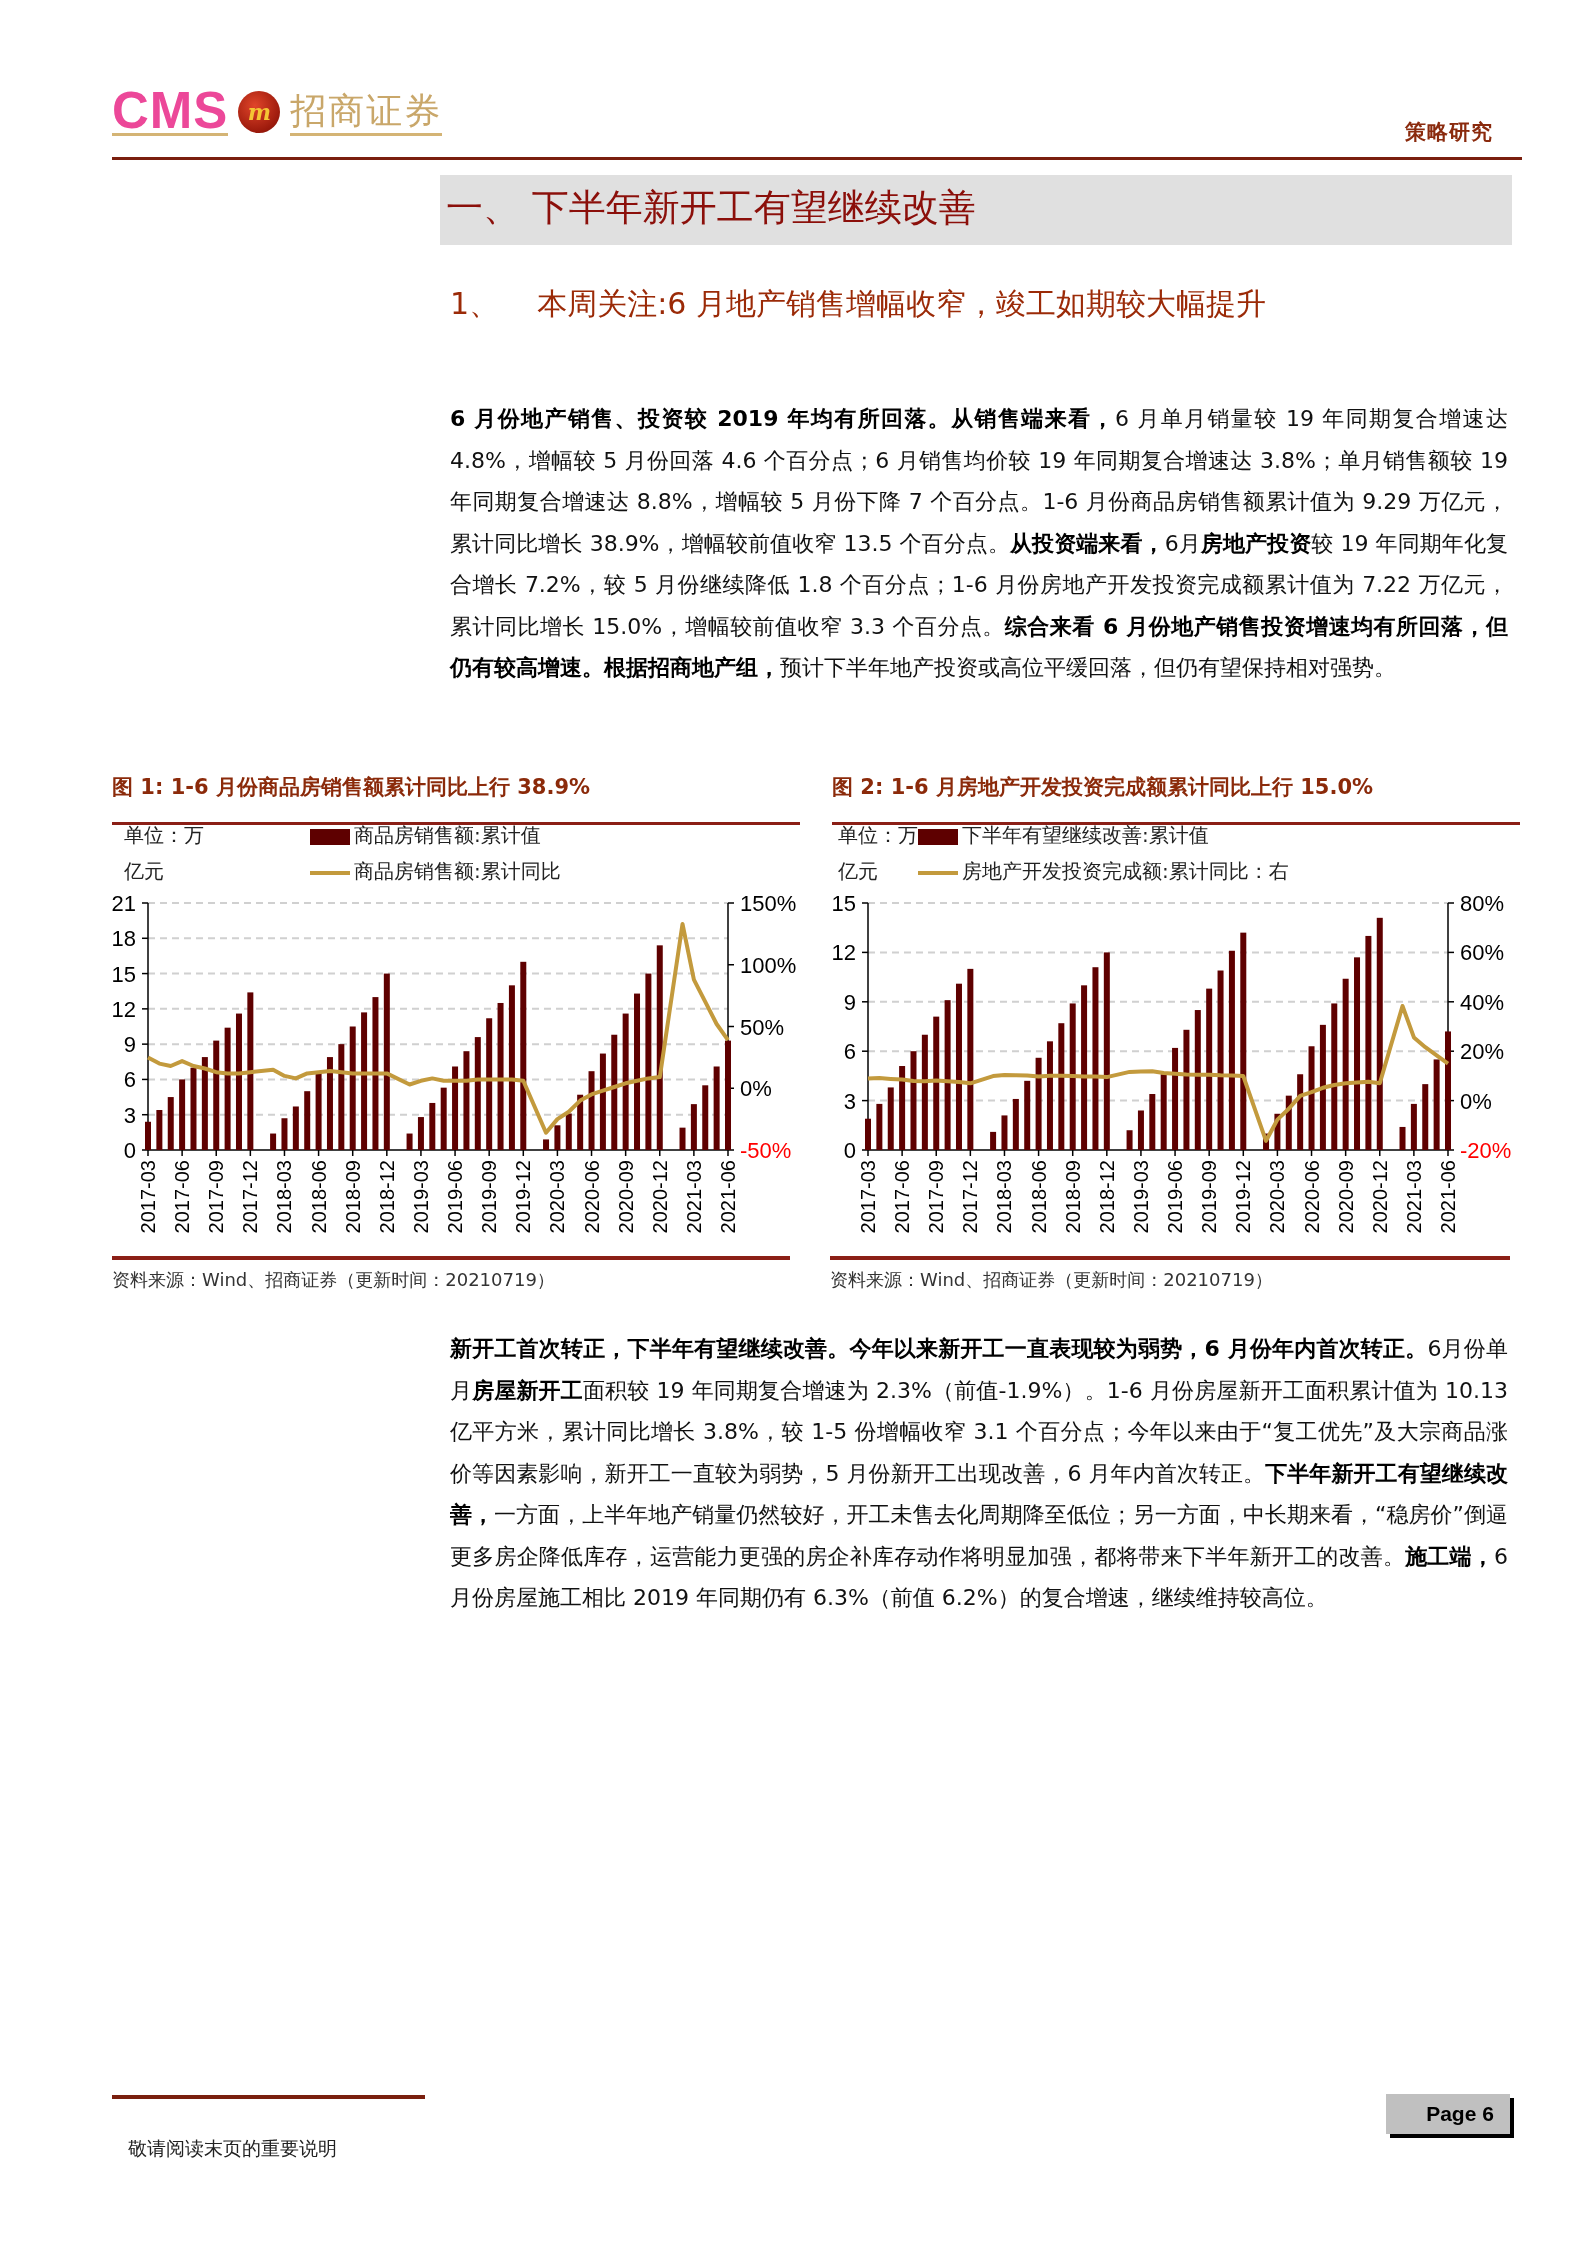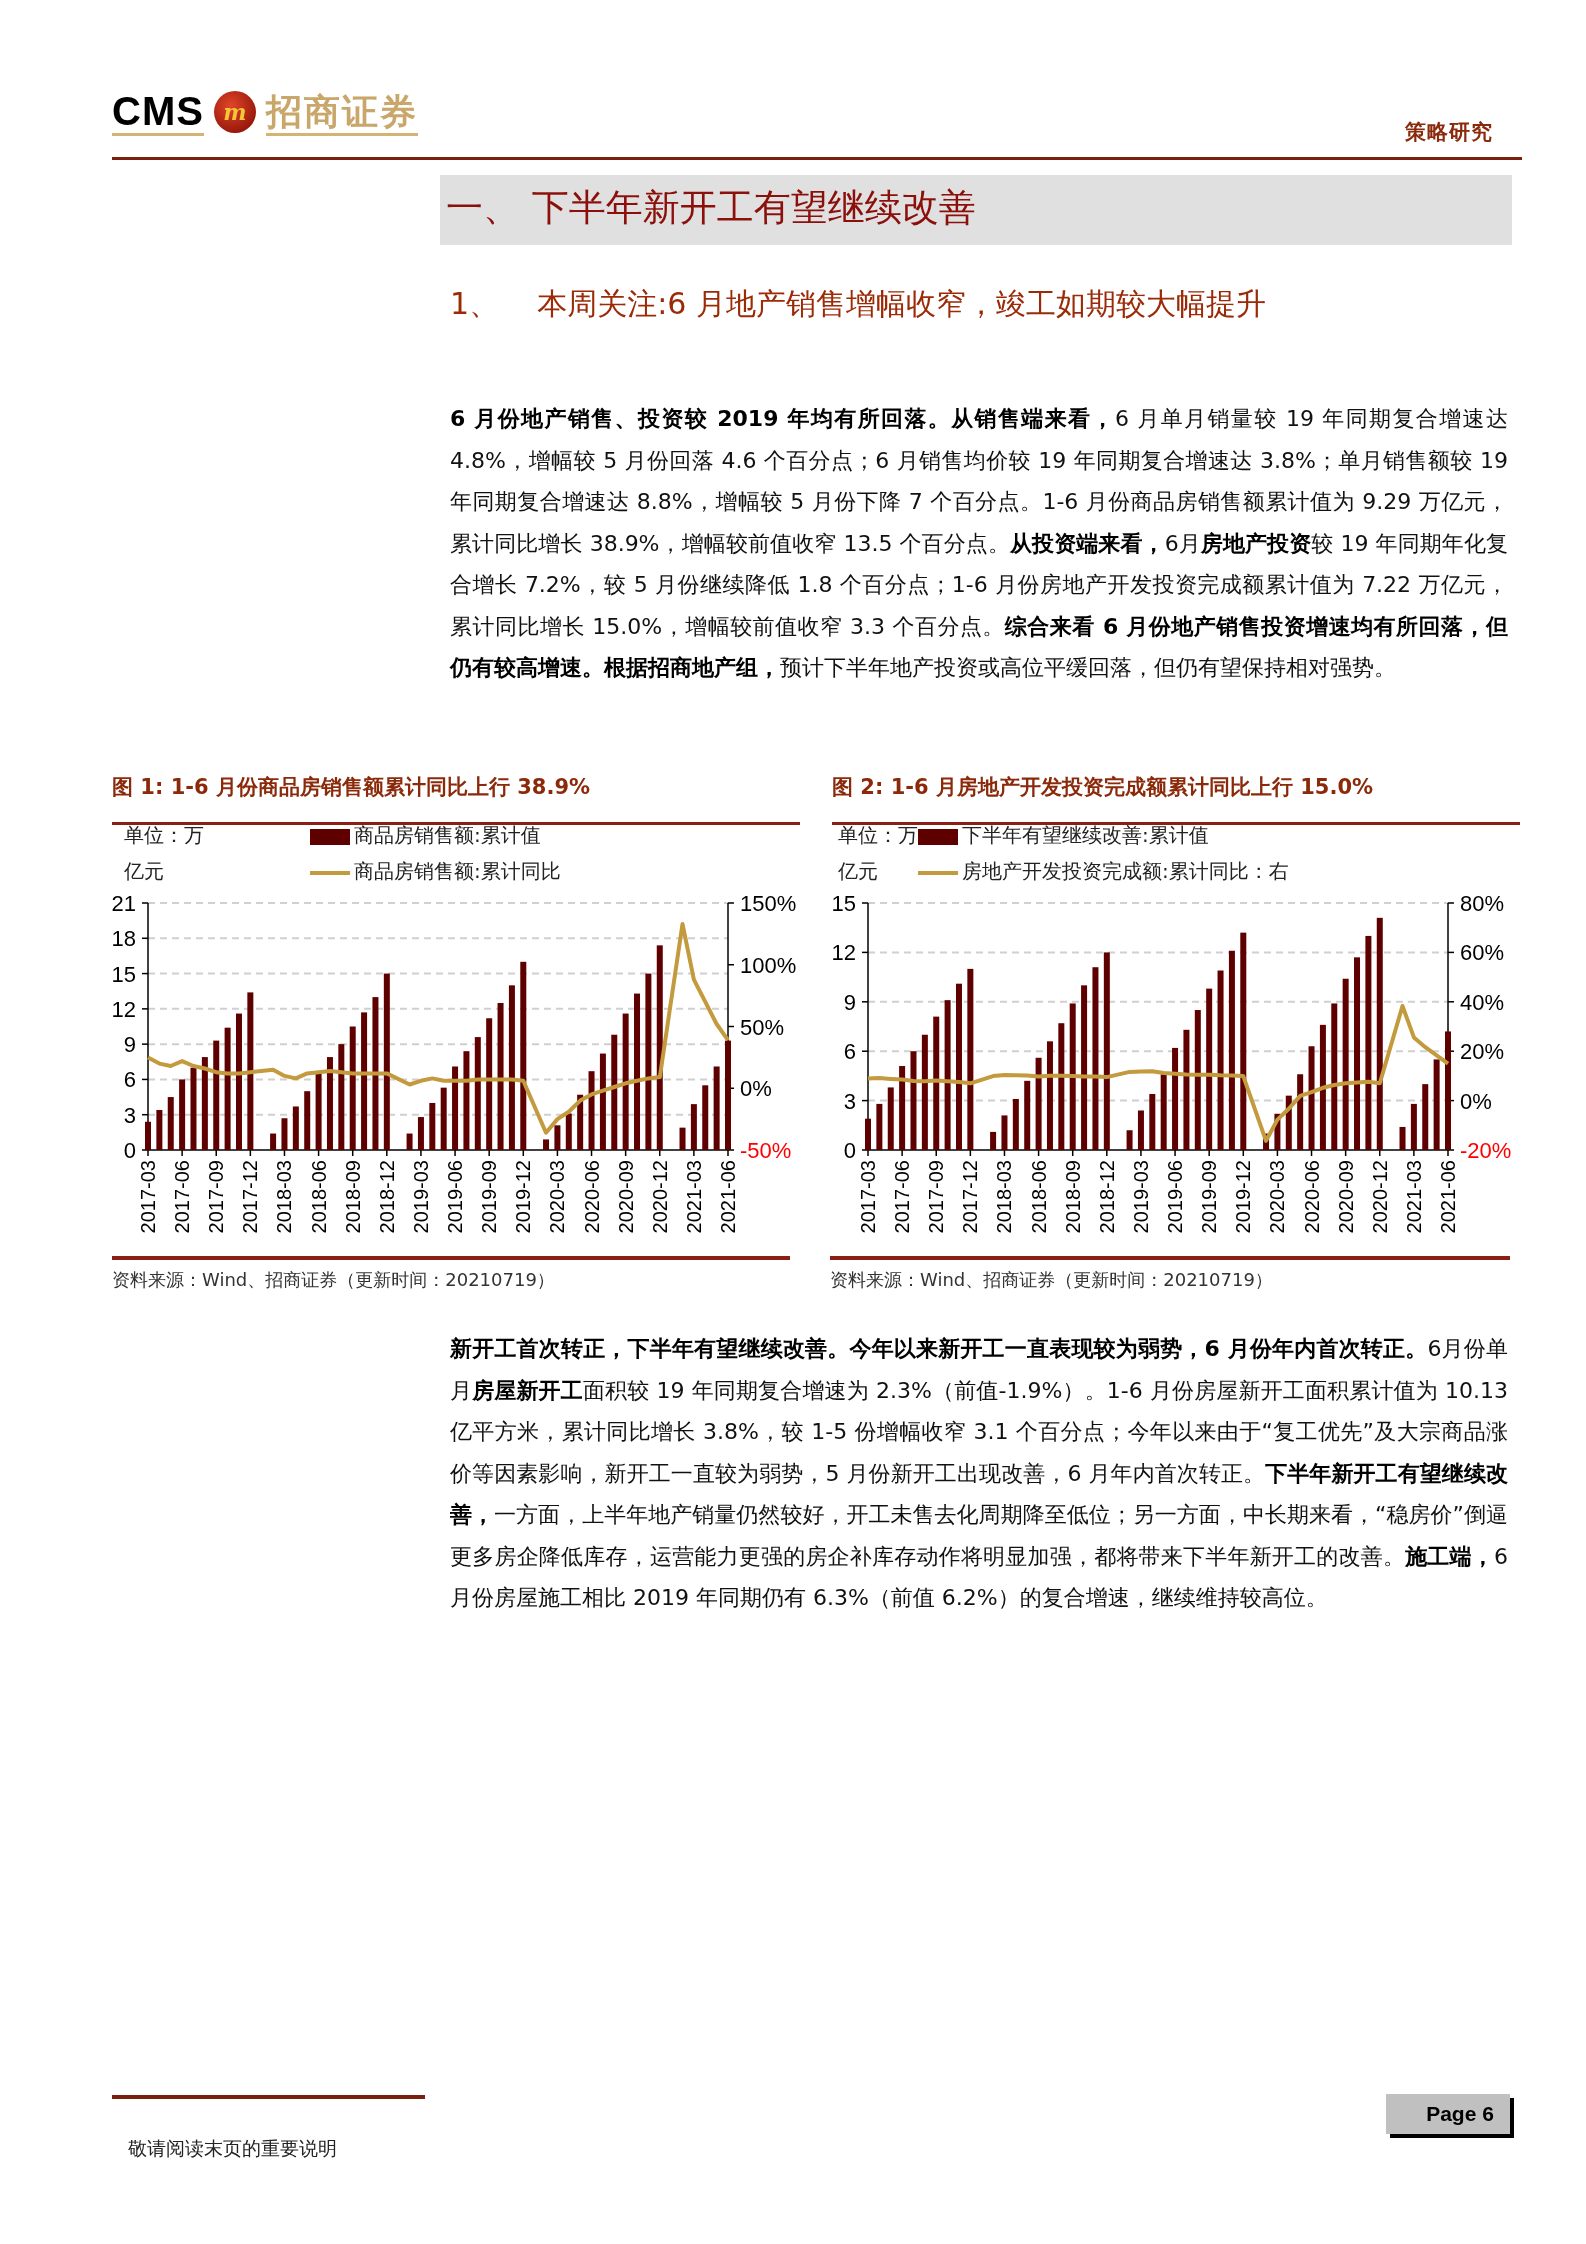--- a/index.html
+++ b/index.html
@@ -2,26 +2,26 @@
 <html><head>
 <meta charset="utf-8">
 <style>
   html, body { margin: 0; padding: 0; background: #ffffff; }
   body { width: 1586px; height: 2244px; position: relative; overflow: hidden;
          font-family: "DejaVu Sans", "Liberation Sans", sans-serif; color: #000; }
   .abs { position: absolute; }
 
   
   .logo { left: 112px; top: 82px; height: 60px; display: flex; align-items: center; }
-  .logo-cms { font-family: "Liberation Sans", sans-serif; font-weight: bold; font-size: 40px; color: #000000; letter-spacing: 1px; border-bottom: 3px solid #d4b475; line-height: 44px; }
+  .logo-cms { font-family: "Liberation Sans", sans-serif; font-weight: bold; font-size: 51px; color: #ec4899; letter-spacing: 1px; border-bottom: 3px solid #d4b475; line-height: 44px; }
   .logo-ball { width: 42px; height: 42px; border-radius: 50%; margin: 0 10px;
                background: radial-gradient(circle at 40% 35%, #e0452a, #9c1a0c 70%, #6e0f06);
                color: #f4c534; font-weight: bold; font-style: italic; font-size: 22px;
                display: flex; align-items: center; justify-content: center; font-family: "DejaVu Serif", serif; }
-  .logo-cn { font-family: "DejaVu Serif", serif; font-weight: bold; font-size: 36px; color: #c9a76a; border-bottom: 3px solid #d4b475; line-height: 44px; letter-spacing: 2px; }
+  .logo-cn { font-family: "DejaVu Serif", serif; font-weight: normal; font-size: 36px; color: #c9a76a; border-bottom: 3px solid #d4b475; line-height: 44px; letter-spacing: 2px; }
   .header-rule { left: 112px; top: 157px; width: 1410px; height: 3px; background: #7a1f0e; }
   .header-right { left: 1405px; top: 118px; font-family: "DejaVu Serif", serif; font-weight: bold; font-size: 21px; color: #8a2a0d; letter-spacing: 1px; }
 
   
   .section-box { left: 440px; top: 175px; width: 1072px; height: 70px; background: #e0e0e0; }
   .section-title { left: 446px; top: 180px; font-size: 37px; color: #8b0f0a; line-height: 56px; font-family: "DejaVu Sans", sans-serif; }
   .sub-title { left: 450px; top: 283px; font-size: 30px; color: #9b2a07; line-height: 42px; font-family: "DejaVu Sans", sans-serif; }
 
   
   .para { left: 450px; width: 1058px; font-size: 22px; line-height: 41.5px; text-align: justify; color: #111; }

